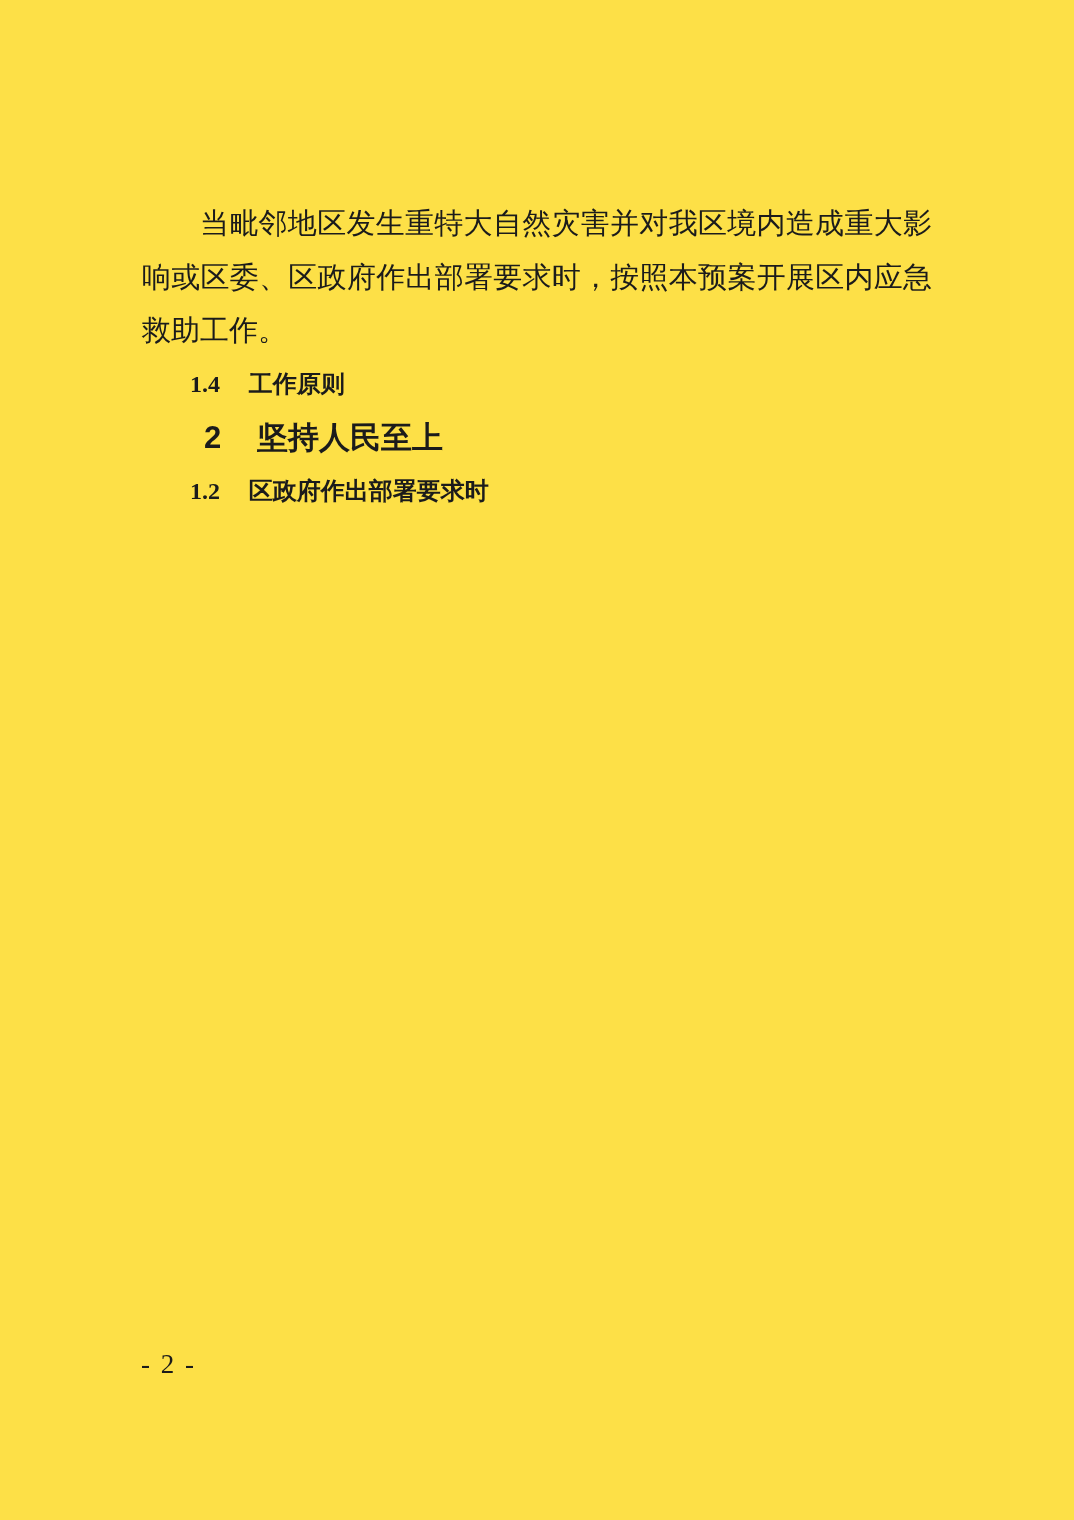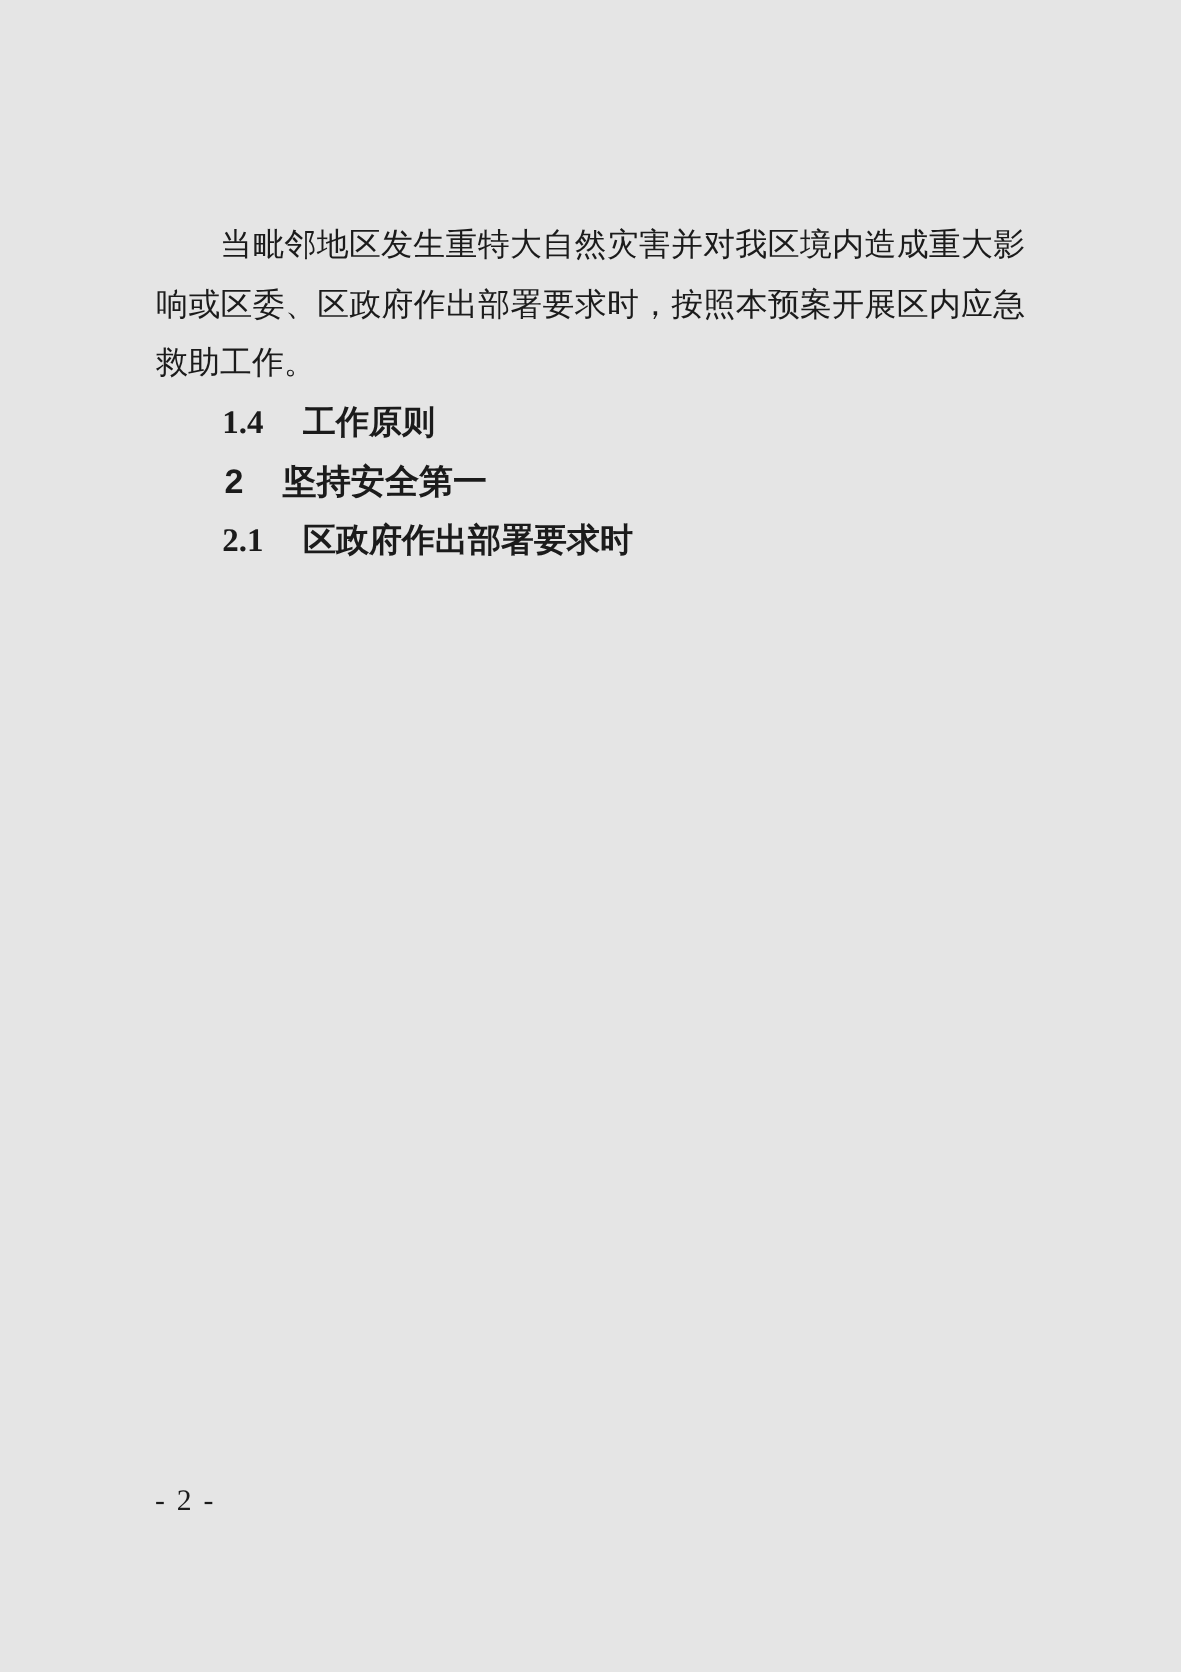--- a/index.html
+++ b/index.html
@@ -1,20 +1,20 @@
 <!DOCTYPE html>
 <html><head>
 <meta charset="utf-8">
 <style>
   html, body { margin: 0; padding: 0; background: #ffffff; }
   .page {
     position: relative;
     width: 1074px;
     height: 1520px;
-    background: #e5e5e5;
+    background: #fde047;
     overflow: hidden;
     font-family: "Liberation Serif", "DejaVu Serif", serif;
     color: #1b1b1b;
   }
   .content {
     position: absolute;
     left: 142px;
     top: 197px;
     width: 790px;
     font-size: 29px;
@@ -34,21 +34,21 @@
     font-weight: bold;
     text-align: left;
   }
   .heading .sec-num {
     display: inline-block;
     margin-right: 1.2em;
     font-family: "Liberation Serif", "DejaVu Serif", serif;
     font-weight: bold;
   }
   .heading-sub {
-    font-size: 30px;
+    font-size: 24px;
     font-family: "Liberation Serif", "DejaVu Serif", serif;
   }
   .heading-chapter {
     font-size: 31px;
     font-family: "Liberation Sans", "DejaVu Sans", sans-serif;
   }
   .heading-chapter .sec-num {
     font-family: "Liberation Sans", "DejaVu Sans", sans-serif;
     margin-right: 1.15em;
   }
@@ -68,23 +68,23 @@
 
 <div class="page">
 
   <div class="content">
 
     <p class="body-para">当毗邻地区发生重特大自然灾害并对我区境内造成重大影响或区委、区政府作出部署要求时，按照本预案开展区内应急救助工作。</p>
 
     <p class="heading heading-sub"><span class="sec-num">1.4</span><span>工作原则</span></p>
 
 
-    <p class="heading heading-chapter"><span class="sec-num">2</span><span>坚持安全第一</span></p>
+    <p class="heading heading-chapter"><span class="sec-num">2</span><span>坚持人民至上</span></p>
 
-    <p class="heading heading-sub"><span class="sec-num">2.1</span><span>区政府作出部署要求时</span></p>
+    <p class="heading heading-sub"><span class="sec-num">1.2</span><span>区政府作出部署要求时</span></p>
 
 
 
 
   </div>
 
   <div class="page-number">- 2 -</div>
 
 </div>
 

